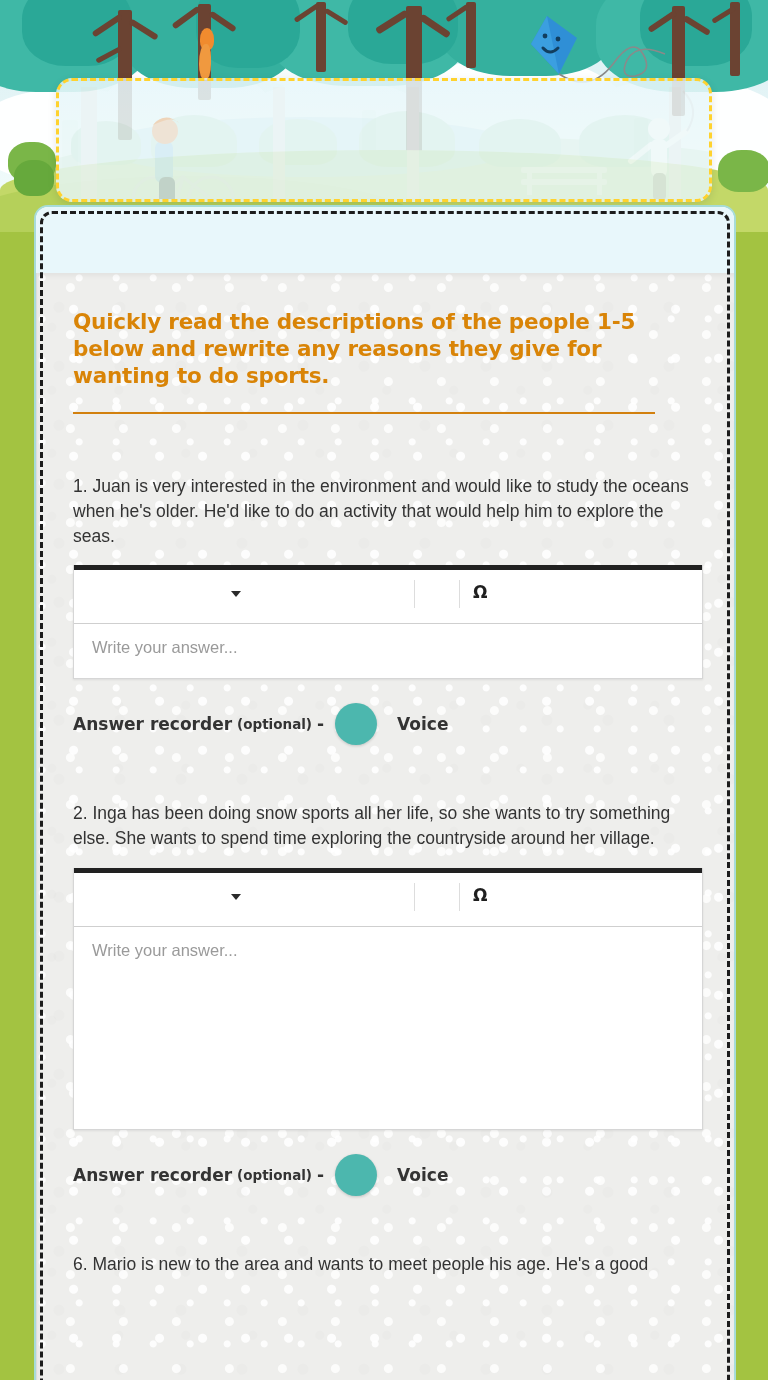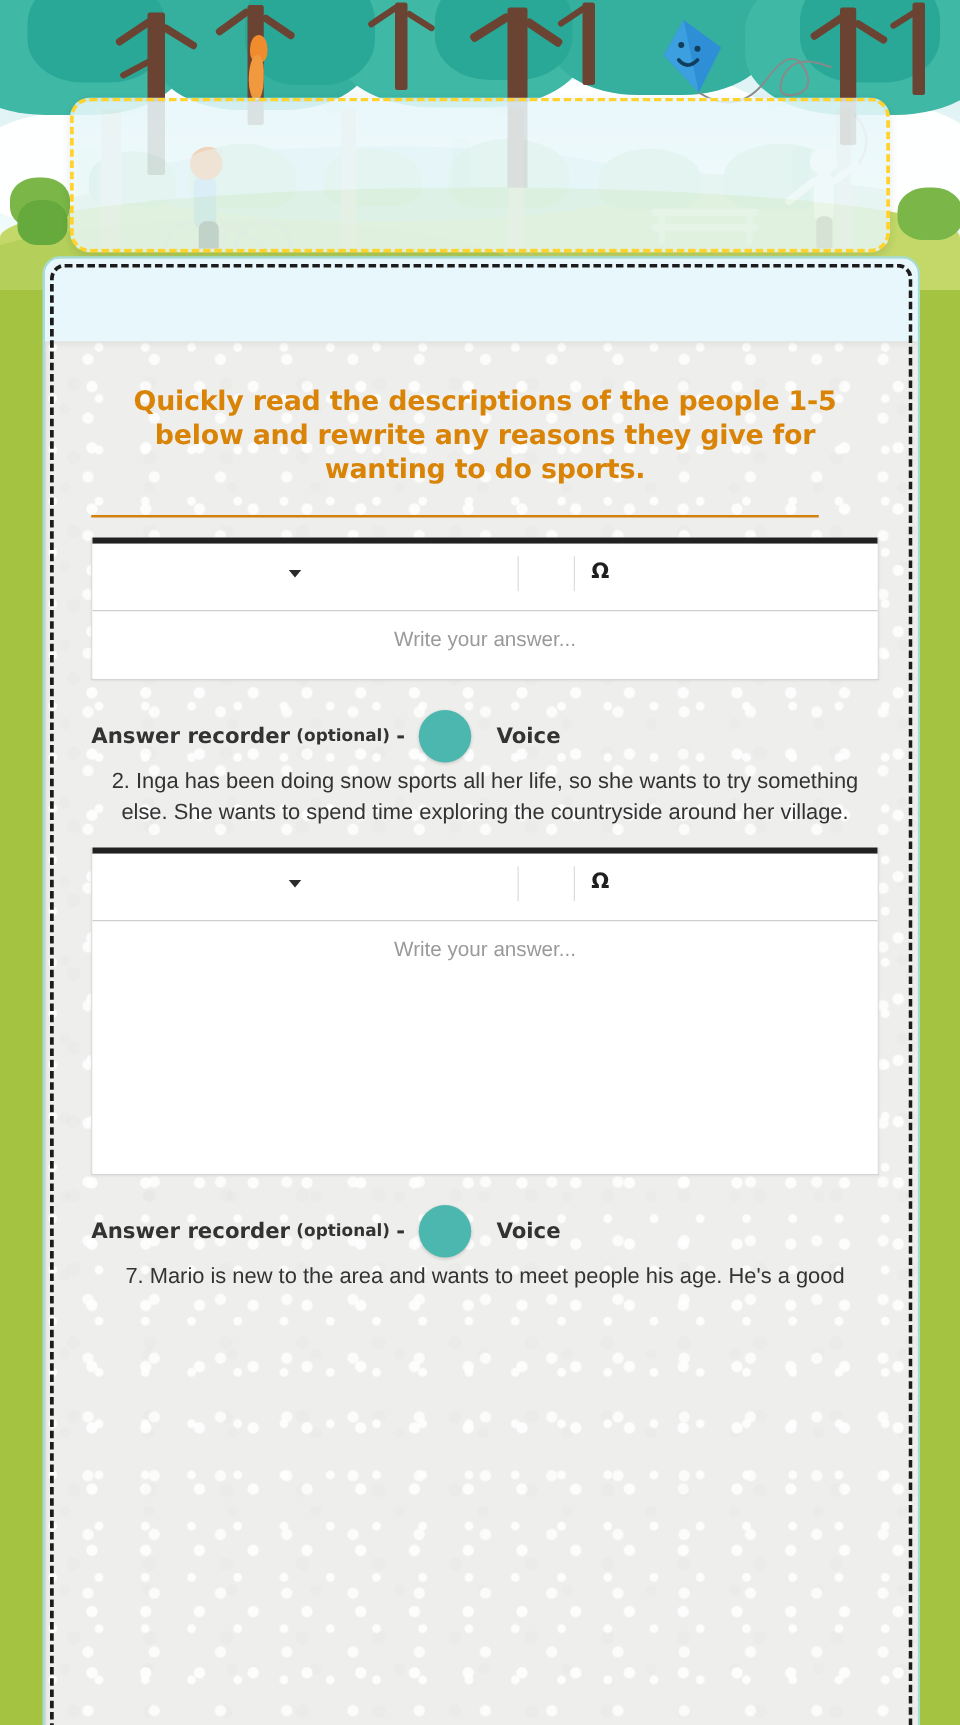--- a/index.html
+++ b/index.html
@@ -119,21 +119,21 @@
       radial-gradient(circle at 36% 58%, rgba(0,0,0,.012) 0 5px, transparent 6px),
       radial-gradient(circle at 85% 74%, rgba(255,255,255,.9) 0 4px, transparent 5px),
       radial-gradient(circle at 22% 86%, rgba(0,0,0,.012) 0 4px, transparent 5px),
       #eeeeec;
     background-size: 37px 41px, 53px 47px, 61px 59px, 43px 49px, 67px 63px, auto;
     border-left: 1px solid #dcdcda;
     border-right: 1px solid #dcdcda;
     box-shadow: inset 0 3px 5px rgba(0,0,0,.05);
   }
 
-  .content { position: absolute; left: 0; top: 0; width: 702px; padding: 0 36px; text-align: center; }
+  .content { position: absolute; left: 0; top: 0; width: 702px; padding: 0 36px; }
 
   .instructions {
     margin-top: 36px;
     font-family: "DejaVu Sans", sans-serif;
     font-size: 21.5px;
     font-weight: 700;
     line-height: 1.25;
     color: #d98407;
     letter-spacing: -0.2px;
   }
@@ -144,21 +144,21 @@
     width: 582px;
   }
 
   .question {
     font-family: "Liberation Sans", sans-serif;
     font-size: 17.5px;
     line-height: 1.44;
     color: #333333;
   }
   .q-first { margin-top: 60px; }
-  .q-next  { }
+  .q-next  { margin-top: 54px; }
 
   
   .editor {
     margin-top: 16px;
     background: #ffffff;
     border: 1px solid #d6d6d6;
     border-top: none;
     box-shadow: 0 1px 2px rgba(0,0,0,.08);
   }
   .editor-topline { height: 5px; background: #212121; }
@@ -353,20 +353,21 @@
   </div>
 
   <div class="sheet">
     <div class="sheet-topbar"></div>
     <div class="sheet-body">
       <div class="content">
 
         <div class="instructions">Quickly read the descriptions of the people 1-5 below and rewrite any reasons they give for wanting to do sports.</div>
         <div class="rule"></div>
 
+        <div class="question q-first">1. Juan is very interested in the environment and would like to study the oceans when he's older. He'd like to do an activity that would help him to explore the seas.</div>
 
         <div class="editor">
           <div class="editor-topline"></div>
           <div class="toolbar">
             <div class="tb-caret"></div>
             <div class="tb-sep s1"></div>
             <div class="tb-sep s2"></div>
             <div class="tb-omega">Ω</div>
           </div>
           <div class="answer-area answer-short">Write your answer...</div>
@@ -394,21 +395,21 @@
         </div>
 
         <div class="recorder">
           <span class="rec-label">Answer recorder</span>
           <span class="rec-optional">(optional)</span>
           <span class="rec-dash">-</span>
           <button class="rec-button"></button>
           <span class="rec-voice">Voice</span>
         </div>
 
-        <div class="question q-next">7. Mario is new to the area and wants to meet people his age. He's a good</div>
+        <div class="question q-next">6. Mario is new to the area and wants to meet people his age. He's a good</div>
 
       </div>
     </div>
   </div>
 
   <div class="sheet-dash"></div>
 
 </div>
 
 </body></html>

